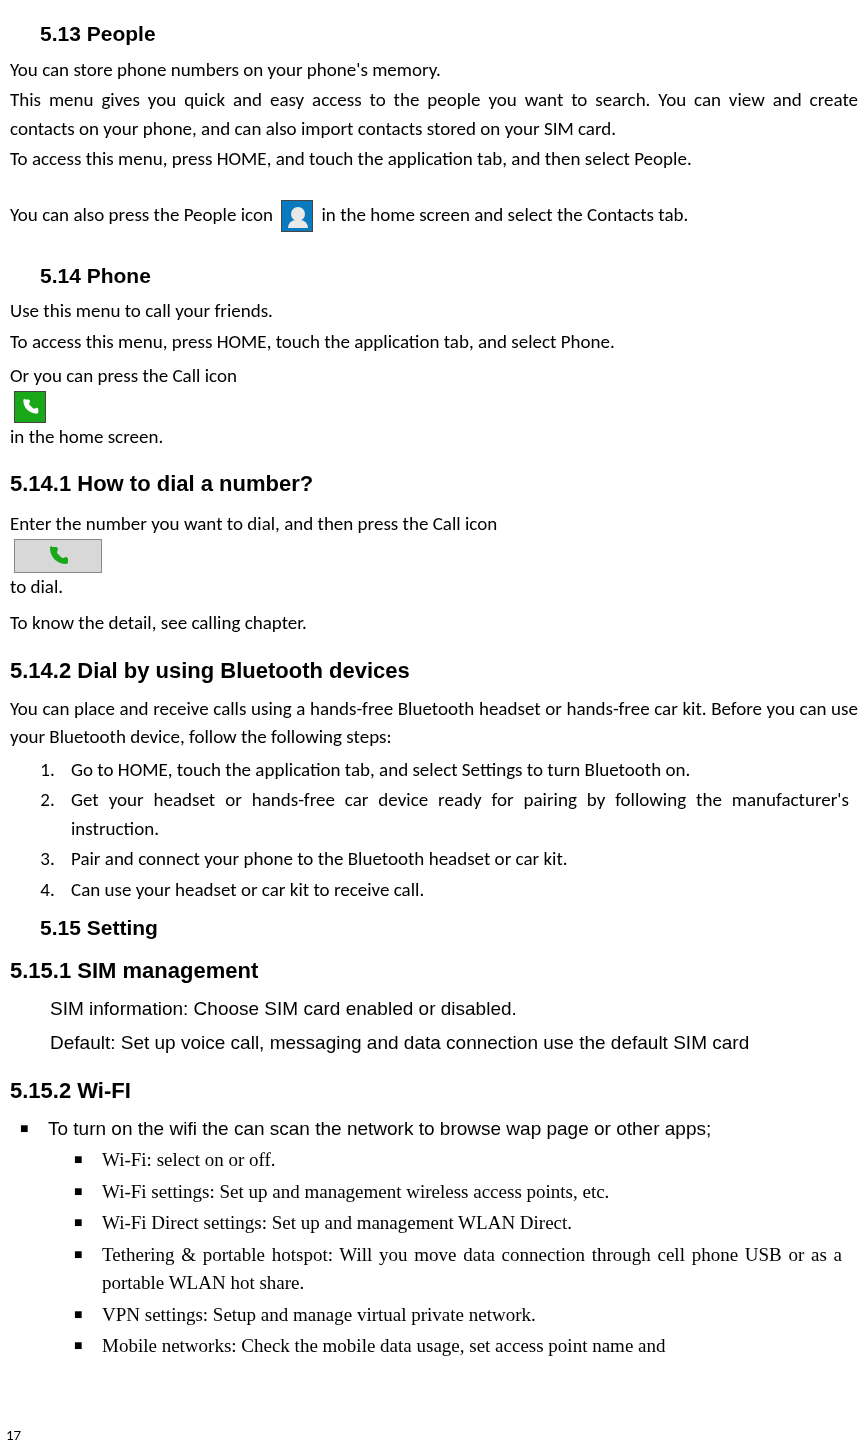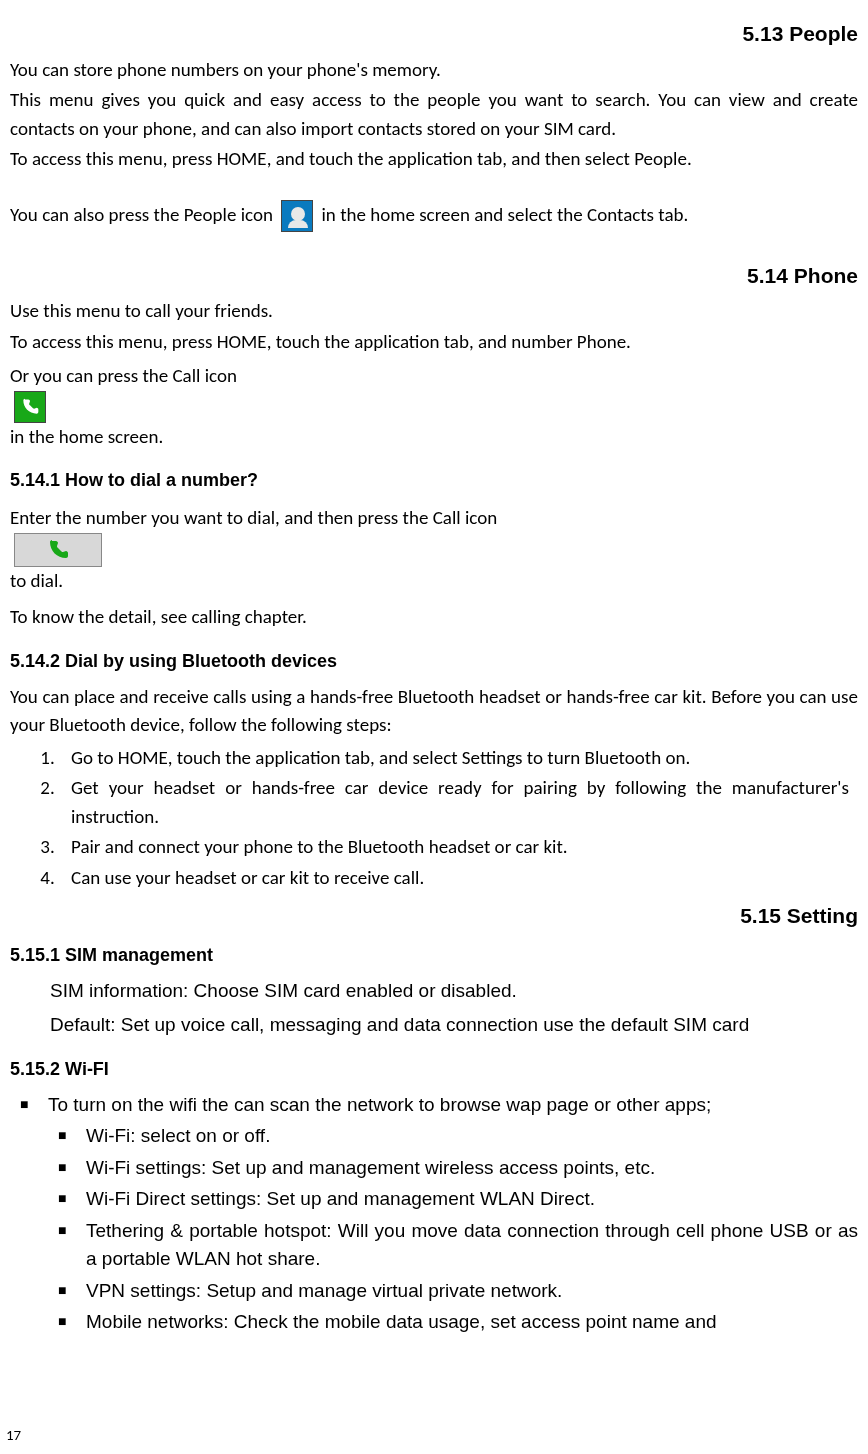--- a/index.html
+++ b/index.html
@@ -10,25 +10,24 @@
       color: #000;
       background: #fff;
       width: 868px;
       padding: 10px 10px 20px 10px;
     }
     h2 {
       font-family: Arial, Helvetica, sans-serif;
       font-size: 21px;
       font-weight: bold;
       margin: 8px 0 6px 30px;
-      text-align: right;
     }
     h3 {
       font-family: Arial, Helvetica, sans-serif;
-      font-size: 18px;
+      font-size: 22px;
       font-weight: bold;
       margin: 16px 0 8px 0;
     }
     p {
       margin: 2px 0;
       text-align: justify;
     }
     .inline-para {
       display: block;
       margin: 4px 0 2px 0;
@@ -118,22 +117,23 @@
       top: 3px;
     }
     .bullet-inner {
       list-style: none;
       margin: 2px 0 0 0;
       padding-left: 0;
     }
     .bullet-inner > li {
       position: relative;
       padding-left: 38px;
-      margin: 3px 0;
-      text-align: justify;
+      margin: 3px 16px;
+      text-align: justify;
+      font-family: Liberation Serif, serif;
     }
     .bullet-inner > li::before {
       content: "■";
       position: absolute;
       left: 10px;
       font-size: 14px;
       top: 3px;
     }
     .page-num {
       position: absolute;
@@ -152,21 +152,21 @@
 <p>To access this menu, press HOME, and touch the application tab, and then select People.</p>
 <div class="spacer-top"></div>
 <p class="inline-para">
   <span>You can also press the People icon  </span>
   <span class="inline-icon people-icon-box"></span>
   <span>  in the home screen and select the Contacts tab.</span>
 </p>
 
 <h2 style="margin-top:28px;">5.14  Phone</h2>
 <p>Use this menu to call your friends.</p>
-<p>To access this menu, press HOME, touch the application tab, and number Phone.</p>
+<p>To access this menu, press HOME, touch the application tab, and select Phone.</p>
 <p class="inline-para" style="margin-top:6px;">
   <span>Or you can press the Call icon  </span>
   <span class="inline-icon call-icon-box">
     <svg width="20" height="20" viewBox="0 0 24 24" fill="#fff">
         <path d="M6 2c-1 0-2 1-2 2 0 9 7 16 16 16 1 0 2-1 2-2v-3c0-1-1-2-2-2l-3 1c-1 0-1 0-2-1l-3-3c-1-1-1-1-1-2l1-3c0-1-1-2-2-2H6z"></path>
       </svg>
   </span>
   <span>  in the home screen.</span>
 </p>
 

